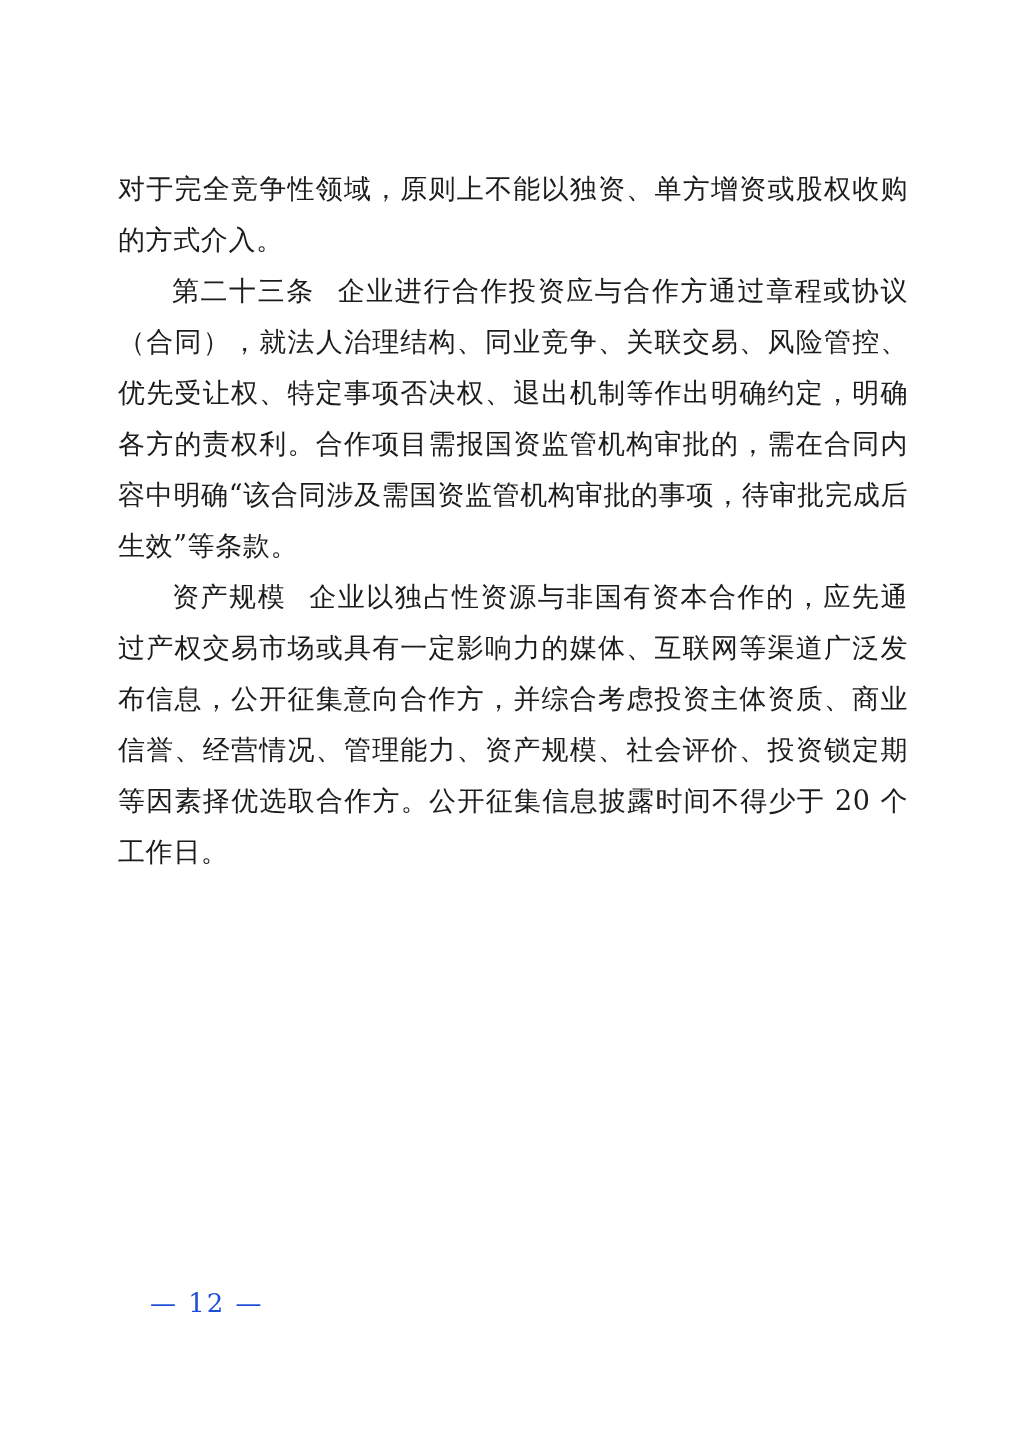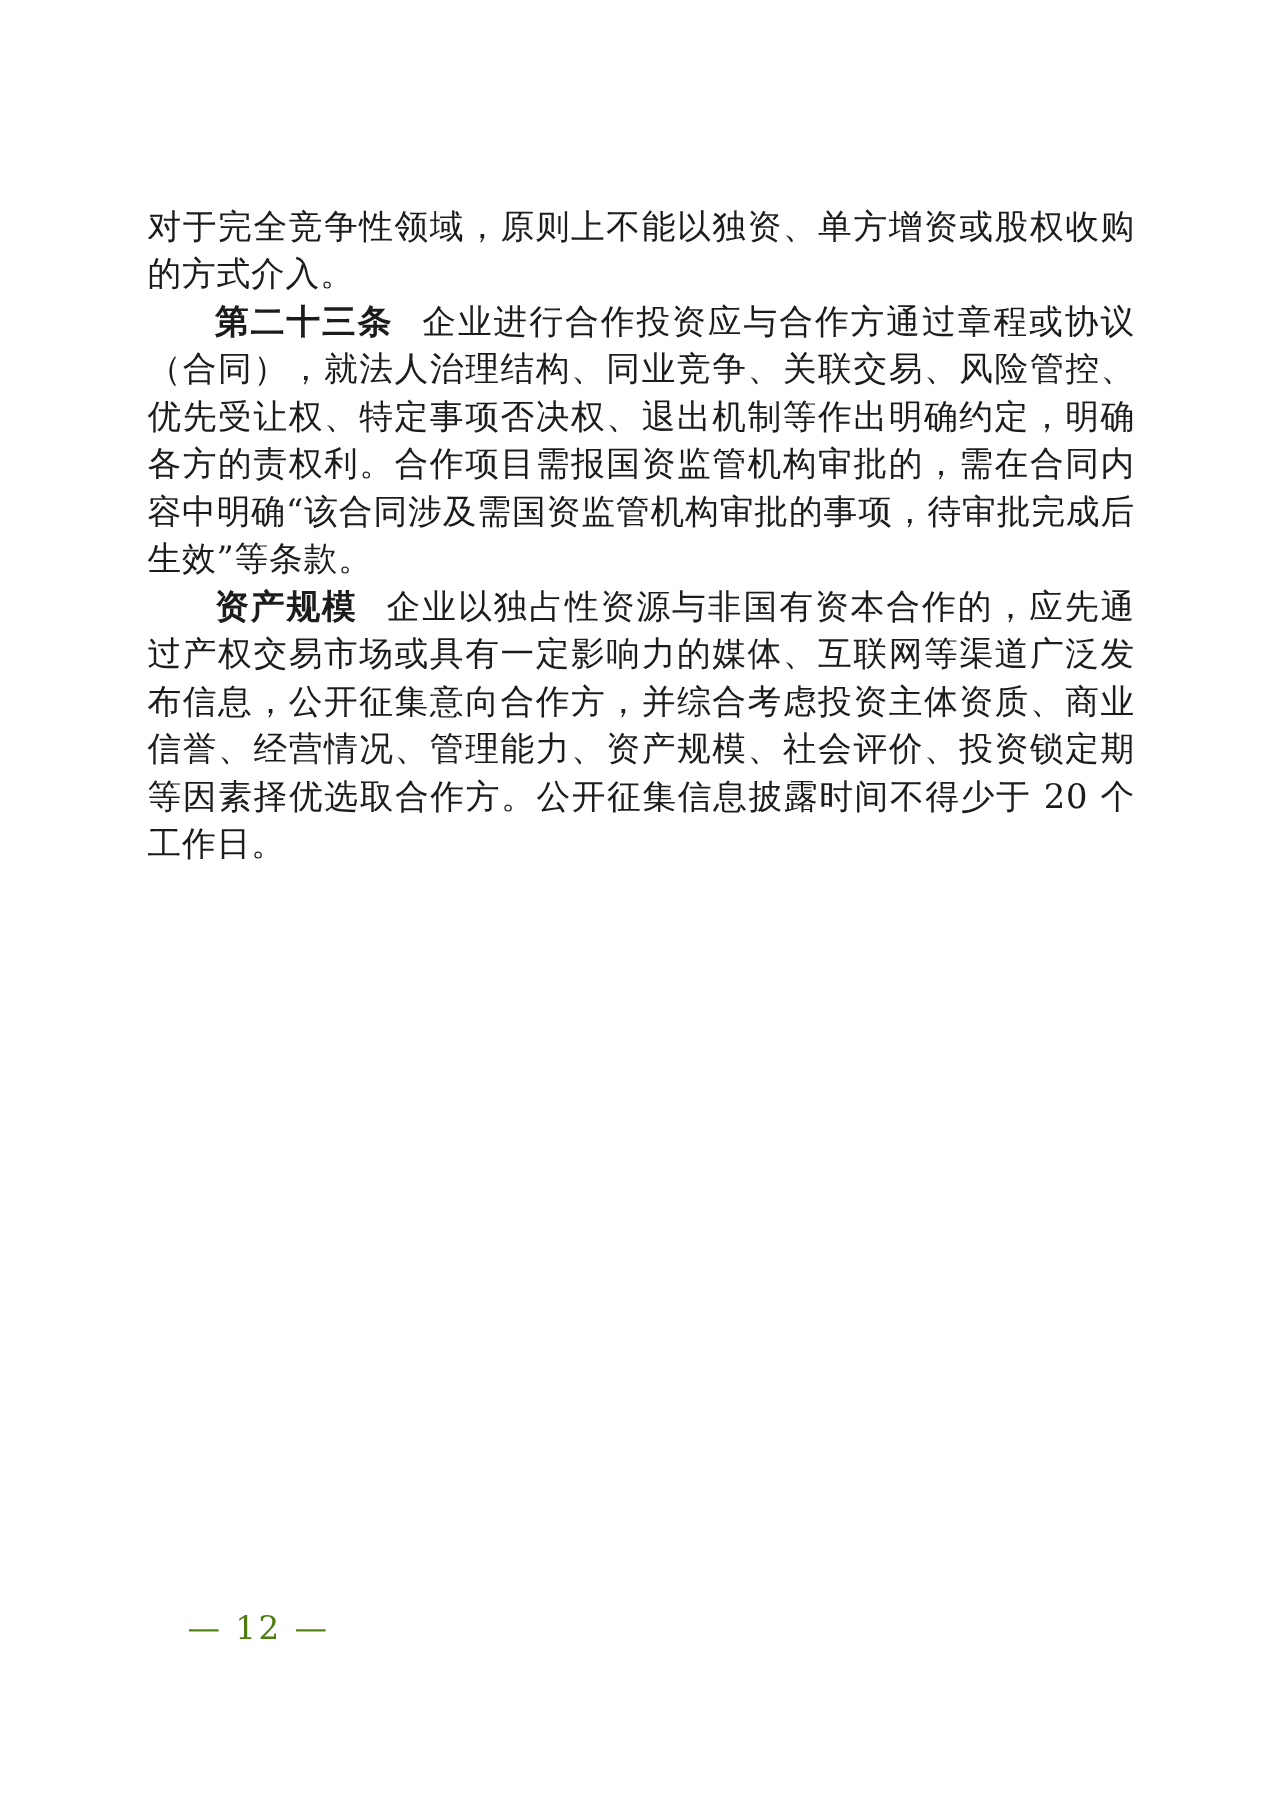--- a/index.html
+++ b/index.html
@@ -18,41 +18,41 @@
   }
   .content {
     position: absolute;
     left: 118px;
     top: 163px;
     width: 790px;
   }
   .para {
     margin: 0;
     font-size: 27px;
-    line-height: 38px;
+    line-height: 51px;
     text-align: justify;
     text-justify: inter-ideograph;
     letter-spacing: 0.6px;
     word-break: break-all;
     text-indent: 2em;
   }
   .para.continuation {
     text-indent: 0;
   }
   .term {
-    font-weight: bold;
+    font-weight: normal;
     margin-right: 0.85em;
   }
   .footer {
     position: absolute;
     left: 150px;
     top: 1288px;
     font-size: 26px;
     letter-spacing: 2px;
-    color: #4d7c0f;
+    color: #1d4ed8;
   }
 </style>
 </head>
 <body>
 
 <div class="page">
   <div class="content">
 
     <p class="para continuation"><span>对于完全竞争性领域，原则上不能以独资、单方增资或股权收购的方式介入。</span></p>
 

